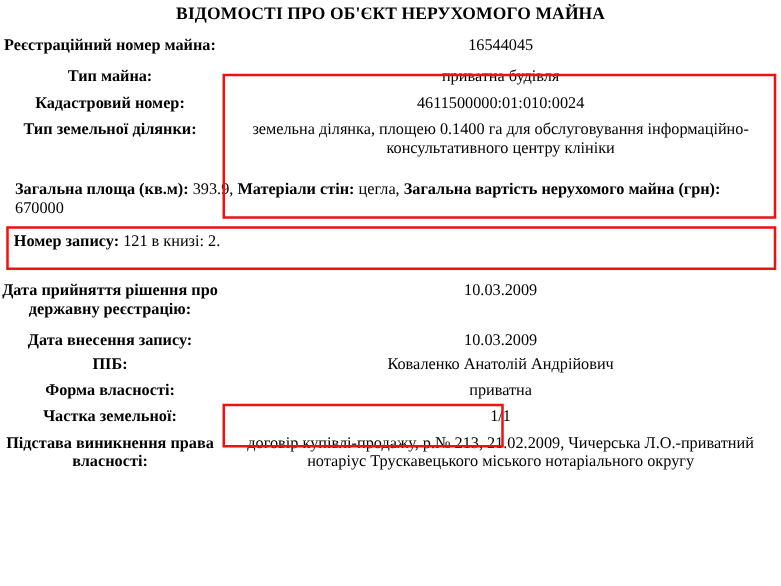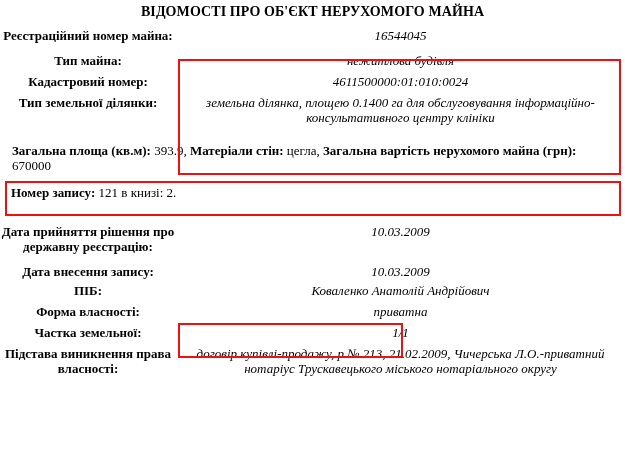--- a/index.html
+++ b/index.html
@@ -46,21 +46,20 @@
   }
   td.label {
     width: 176px;
     padding-left: 8px;
     padding-right: 4px;
     font-weight: bold;
   }
   td.value {
     padding-left: 0px;
     padding-right: 6px;
-    font-style: italic;
   }
   .bold { font-weight: bold; }
   .spacer-4 { height: 4px; }
   .spacer-6 { height: 6px; }
   .spacer-8 { height: 8px; }
   .spacer-10 { height: 10px; }
   .spacer-12 { height: 12px; }
 
   
   .redbox {
@@ -112,21 +111,21 @@
     <tbody>
         <tr>
       <td class="label">Реєстраційний номер майна:</td>
       <td class="value">16544045</td>
     </tr>
     <tr>
           <td colspan="2" class="spacer-10"></td>
         </tr>
     <tr>
       <td class="label">Тип майна:</td>
-      <td class="value">нежитлова будівля</td>
+      <td class="value">приватна будівля</td>
     </tr>
     <tr>
           <td colspan="2" class="spacer-6"></td>
         </tr>
     <tr>
       <td class="label">Кадастровий номер:</td>
       <td class="value">4611500000:01:010:0024</td>
     </tr>
     <tr>
           <td colspan="2" class="spacer-6"></td>

